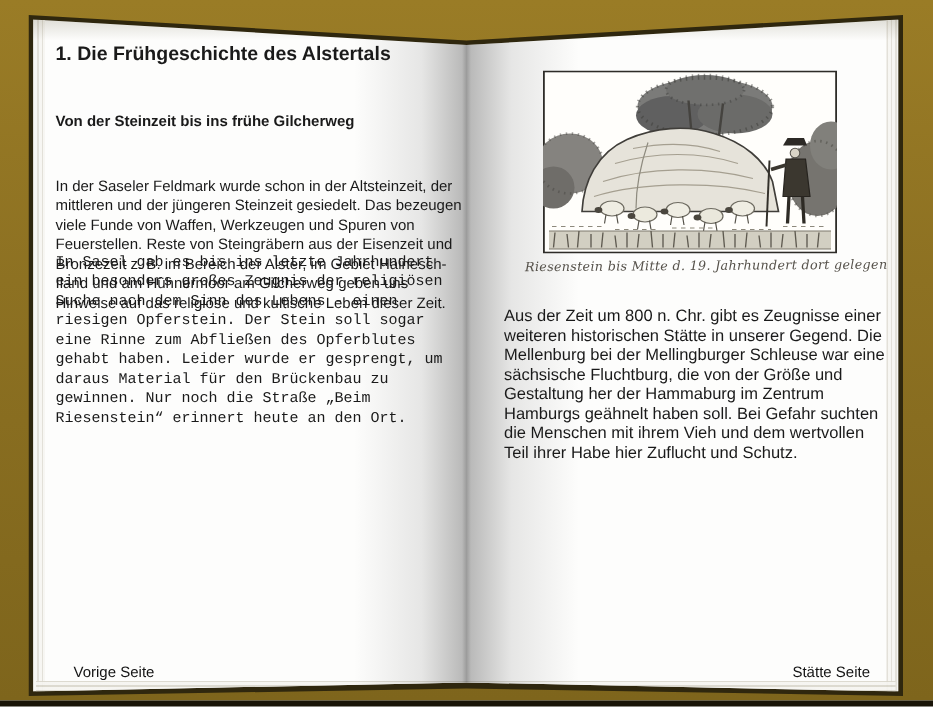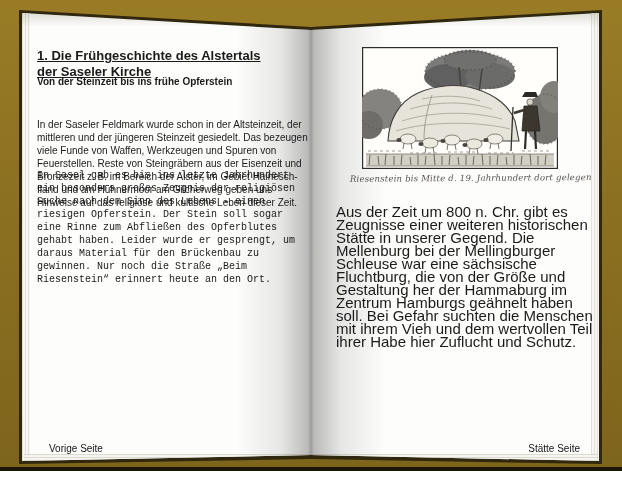--- a/index.html
+++ b/index.html
@@ -20,26 +20,26 @@
   .sheet-edge-left{position:absolute;left:22px;top:13px;bottom:6px;width:8px;
         background:repeating-linear-gradient(90deg,#dedbd2 0 1px,#f6f5f1 1px 3px);opacity:.85;}
   .sheet-edge-right{position:absolute;right:23px;top:13px;bottom:6px;width:8px;
         background:repeating-linear-gradient(90deg,#dedbd2 0 1px,#f6f5f1 1px 3px);opacity:.85;}
   .sheet-edge-bottom{position:absolute;left:24px;right:25px;bottom:6px;height:7px;
         background:repeating-linear-gradient(0deg,#d9d6cb 0 1px,#f5f4f0 1px 3px);opacity:.9;}
   .top-shade{position:absolute;left:22px;right:23px;top:13px;height:14px;
         background:linear-gradient(180deg,rgba(70,60,25,0.16),rgba(70,60,25,0));}
   
   .abs{position:absolute;}
-  .page-title{left:37px;top:48px;width:262px;font-size:13px;font-weight:bold;line-height:16px;text-decoration:underline;}
+  .page-title{left:37px;top:28px;width:262px;font-size:13px;font-weight:bold;line-height:16px;}
   .section-subtitle{left:37px;top:75px;width:272px;font-size:10px;font-weight:bold;line-height:13px;}
   .body-par{font-size:10px;line-height:13px;}
   .left-p1{left:37px;top:93px;width:272px;margin-top:25px;}
   .left-p2{left:37px;top:169px;width:272px;font-family:Liberation Mono, monospace;}
-  .right-p1{left:336px;top:205px;width:258px;font-size:15px;}
+  .right-p1{left:336px;top:205px;width:258px;font-size:11px;}
   .caption{left:350px;top:173px;width:218px;text-align:center;white-space:nowrap;
         font-family:"DejaVu Serif",serif;font-style:italic;font-size:8.5px;color:#55514a;
         letter-spacing:.2px;transform:rotate(-.4deg);}
   .nav-link{font-size:10px;color:#141414;cursor:pointer;text-decoration:none;}
   .nav-prev{left:38px;top:443px;margin-left:11px;}
   .nav-next{left:440px;top:443px;width:140px;text-align:right;}
   .etching{position:absolute;left:362px;top:47px;width:196px;height:122px;}
 </style>
 </head>
 <body>
@@ -49,23 +49,22 @@
     <div class="pages-shadow"></div>
     <div class="pages">
       <div class="sheet-edge-left"></div>
       <div class="sheet-edge-right"></div>
       <div class="sheet-edge-bottom"></div>
       <div class="top-shade"></div>
       <div class="gutter"></div>
 
       <div class="abs page-title">
         <div>1. Die Frühgeschichte des Alstertals</div>
-        <div>der Saseler Kirche</div>
       </div>
-      <div class="abs section-subtitle">Von der Steinzeit bis ins frühe Opferstein</div>
+      <div class="abs section-subtitle">Von der Steinzeit bis ins frühe Gilcherweg</div>
       <div class="abs body-par left-p1">In der Saseler Feldmark wurde schon in der Altsteinzeit, der mittleren und der jüngeren Steinzeit gesiedelt. Das bezeugen viele Funde von Waffen, Werkzeugen und Spuren von Feuerstellen. Reste von Steingräbern aus der Eisenzeit und Bronzezeit z. B. im Bereich der Alster, im Gebiet Hainesch-Iland und am Hühnermoor am Gilcherweg geben uns Hinweise auf das religiöse und kultische Leben dieser Zeit.</div>
       <div class="abs body-par left-p2">In Sasel gab es bis ins letzte Jahrhundert ein besonders großes Zeugnis der religiösen Suche nach dem Sinn des Lebens - einen riesigen Opferstein. Der Stein soll sogar eine Rinne zum Abfließen des Opferblutes gehabt haben. Leider wurde er gesprengt, um daraus Material für den Brückenbau zu gewinnen. Nur noch die Straße „Beim Riesenstein“ erinnert heute an den Ort.</div>
 
       <svg class="etching" viewBox="0 0 196 122">
         <rect x="0.6" y="0.6" width="194.8" height="120.8" fill="#fffefb" stroke="#2e2c28" stroke-width="1.2"></rect>
 
         <g>
           <ellipse cx="108" cy="24" rx="45" ry="19" fill="#7b7b79"></ellipse>
           <ellipse cx="86" cy="30" rx="24" ry="13" fill="#606060"></ellipse>
           <ellipse cx="128" cy="29" rx="25" ry="13" fill="#6b6b69"></ellipse>

